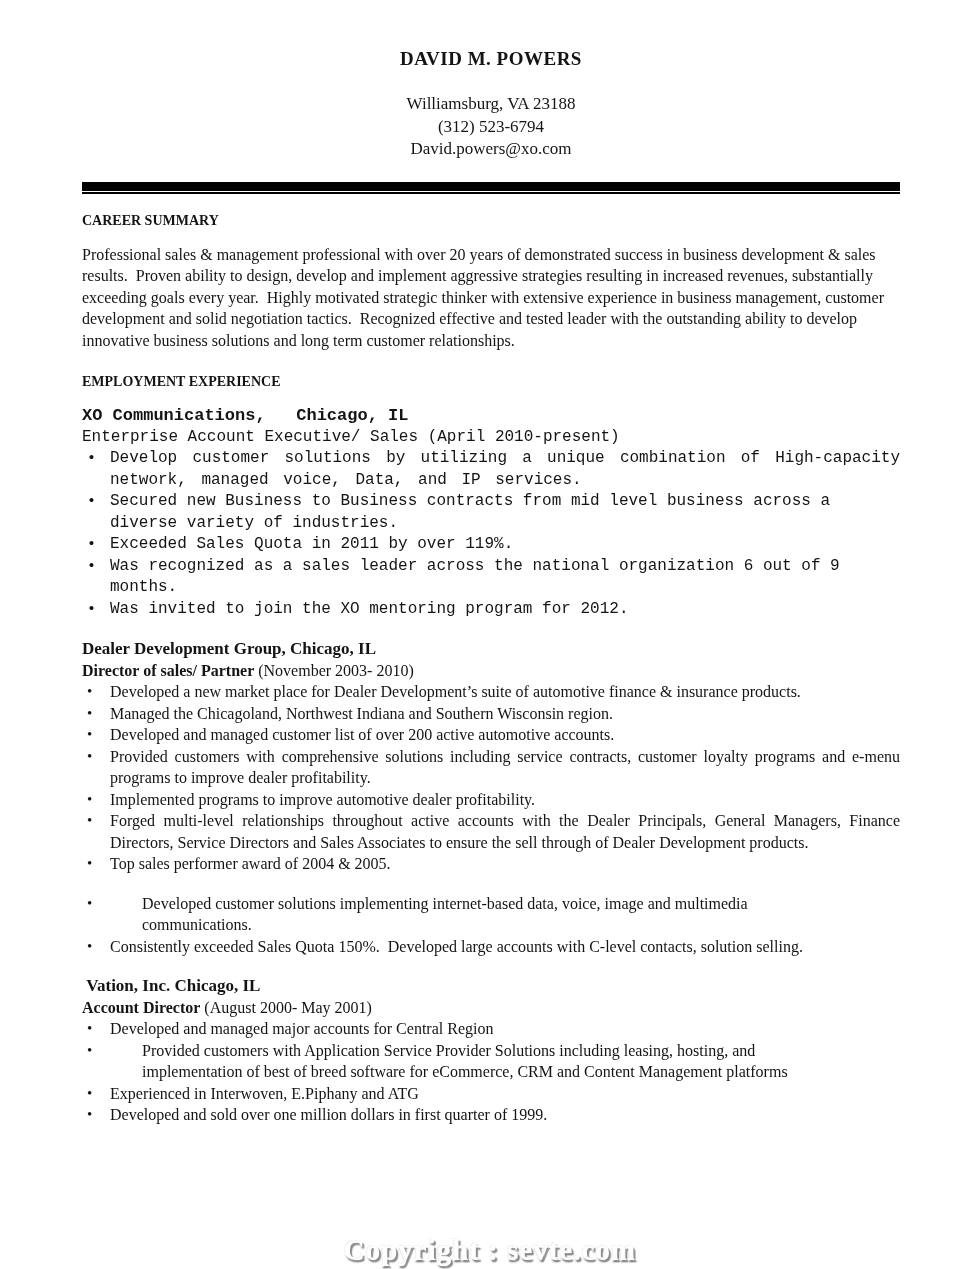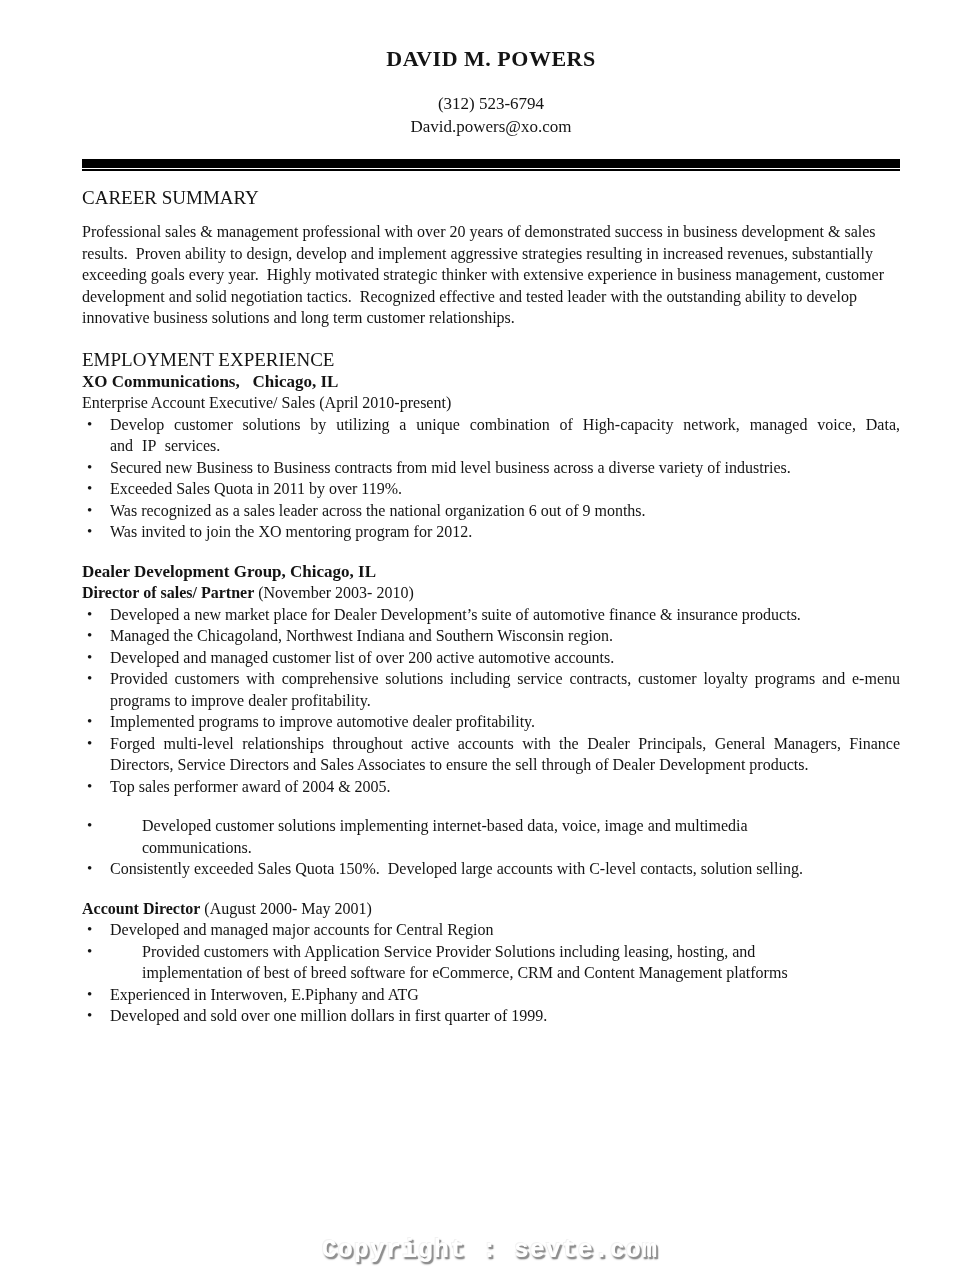--- a/index.html
+++ b/index.html
@@ -9,77 +9,78 @@
     position: relative; overflow: hidden;
     font-family: "Liberation Serif", serif;
     font-size: 16px; line-height: 21.5px;
     color: #141414;
   }
   .page { padding: 46px 80px 0 82px; }
 
   
   .name {
     text-align: center; font-weight: bold;
-    font-size: 22px; line-height: 25px; letter-spacing: .5px;
+    font-size: 19px; line-height: 25px; letter-spacing: .5px;
     white-space: pre-wrap;
   }
   .contact { text-align: center; margin-top: 22px; font-size: 17px; line-height: 22.5px; }
   .contact div { white-space: pre-wrap; }
 
   .divider {
     margin-top: 21px; height: 9px; background: #000;
     position: relative;
   }
   .divider::after {
     content: ""; position: absolute; left: 0; right: 0;
     bottom: -3px; height: 2px; background: #000;
   }
 
   
   .sec-heading {
-    font-weight: normal; font-size: 19px; line-height: 22px;
+    font-weight: bold; font-size: 14px; line-height: 22px;
     white-space: pre-wrap;
   }
   .career { margin-top: 19px; }
   .para { margin-top: 12px; white-space: pre-wrap; }
 
   .employment { margin-top: 20px; }
   .job { margin-top: 18px; }
-  .job.first { margin-top: 0; }
+  .job.first { margin-top: 12px; font-family: Liberation Mono, monospace; }
   .company { font-weight: bold; font-size: 17px; line-height: 21.5px; white-space: pre-wrap; }
   .titleline { white-space: pre-wrap; }
   .titleline .jtitle { font-weight: bold; }
   .titleline .jtitle.plain { font-weight: normal; }
 
   ul.bullets { list-style: none; }
   ul.bullets li { display: flex; }
   .dot { flex: none; width: 28px; padding-left: 5px; font-size: 15px; }
   .btxt { flex: 1; white-space: pre-wrap; }
   .btxt.just { white-space: normal; text-align: justify; }
   .btxt.ws5 { word-spacing: 5px; }
   .btxt.narrow { max-width: 690px; margin-left: 32px; }
 
   
   .watermark {
     position: absolute; left: 0; right: 0; bottom: 8px;
     text-align: center;
-    font-family: Liberation Mono, monospace;
-    font-weight: bold; font-size: 25px; letter-spacing: 1px;
+    font-family: Liberation Serif, serif;
+    font-weight: bold; font-size: 29px; letter-spacing: 1px;
     color: #ffffff;
     text-shadow: -1px -1px 0 #f2f2f2, 2px 2px 1px #8f8f8f, 1px 2px 2px #6e6e6e;
   }
 </style>
 </head>
 <body>
 
 <div class="page">
 
   <div class="name">DAVID M. POWERS</div>
 
   <div class="contact">
+    <div>Williamsburg, VA 23188</div>
     <div>(312) 523-6794</div>
     <div>David.powers@xo.com</div>
   </div>
 
   <div class="divider"></div>
 
   <div class="career">
     <div class="sec-heading">CAREER SUMMARY</div>
     <div class="para">Professional sales &amp; management professional with over 20 years of demonstrated success in business development &amp; sales results.  Proven ability to design, develop and implement aggressive strategies resulting in increased revenues, substantially exceeding goals every year.  Highly motivated strategic thinker with extensive experience in business management, customer development and solid negotiation tactics.  Recognized effective and tested leader with the outstanding ability to develop innovative business solutions and long term customer relationships.</div>
   </div>
@@ -156,20 +157,21 @@
             <span class="btxt narrow">Developed customer solutions implementing internet-based data, voice, image and multimedia communications.</span>
           </li>
         <li>
             <span class="dot">•</span>
             <span class="btxt">Consistently exceeded Sales Quota 150%.  Developed large accounts with C-level contacts, solution selling.</span>
           </li>
       </ul>
     </div>
 
     <div class="job">
+      <div class="company"> Vation, Inc. Chicago, IL</div>
       <div class="titleline"><span class="jtitle">Account Director</span><span> (August 2000- May 2001)</span></div>
       <ul class="bullets">
         <li>
             <span class="dot">•</span>
             <span class="btxt">Developed and managed major accounts for Central Region</span>
           </li>
         <li>
             <span class="dot">•</span>
             <span class="btxt narrow">Provided customers with Application Service Provider Solutions including leasing, hosting, and implementation of best of breed software for eCommerce, CRM and Content Management platforms</span>
           </li>

